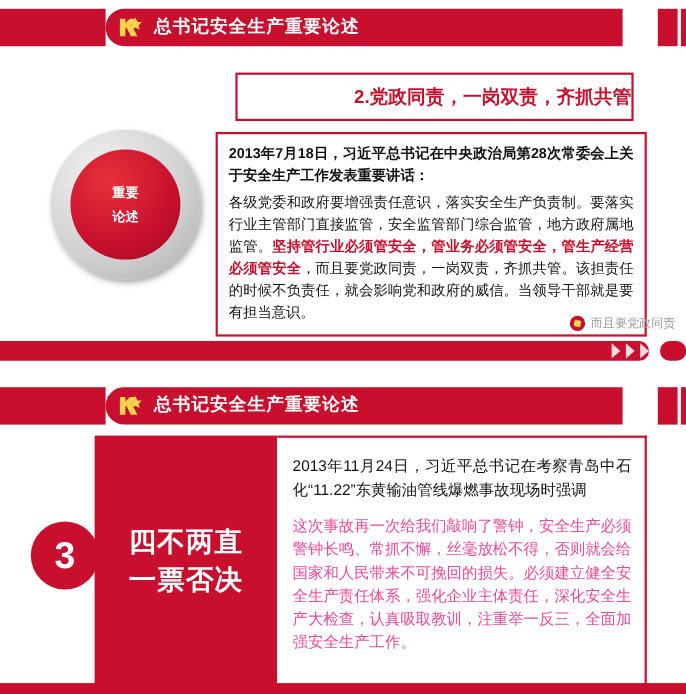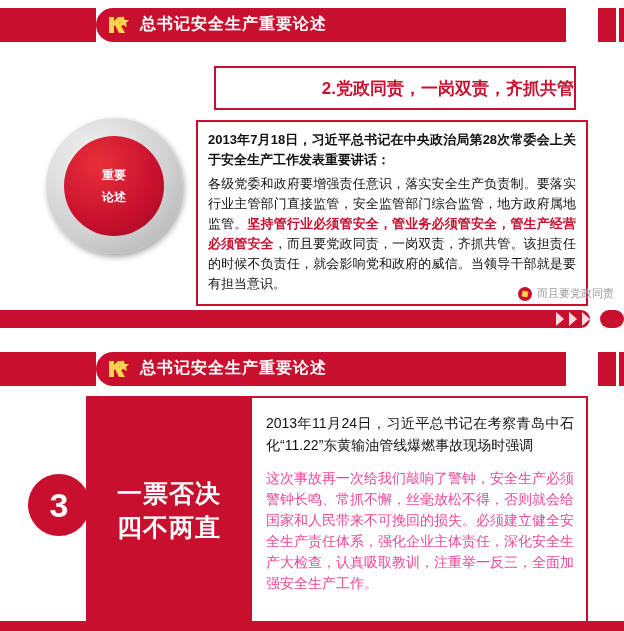--- a/index.html
+++ b/index.html
@@ -343,22 +343,22 @@
       <svg class="emblem" viewBox="0 0 26 22">
         <path d="M3 19 L3 3 L8 3 L8 7 L12 3 L18 3 L13 8 L19 19 L13 19 L9 11 L8 12 L8 19 Z" fill="#ffd24d"></path>
         <path d="M17 2 L19 6 L23 6 L20 9 L21 13 L17 11 L13 13 L14 9 L11 6 L15 6 Z" fill="#ffd24d"></path>
       </svg>
       <div class="banner-title">总书记安全生产重要论述</div>
     </div>
 
     <div class="num-circle">3</div>
 
     <div class="red-panel">
+      <span>四不两直</span>
       <span>一票否决</span>
-      <span>四不两直</span>
     </div>
 
     <div class="content-box2">
       <div class="lead">2013年11月24日，习近平总书记在考察青岛中石化“11.22”东黄输油管线爆燃事故现场时强调</div>
       <div class="body">这次事故再一次给我们敲响了警钟，安全生产必须警钟长鸣、常抓不懈，丝毫放松不得，否则就会给国家和人民带来不可挽回的损失。必须建立健全安全生产责任体系，强化企业主体责任，深化安全生产大检查，认真吸取教训，注重举一反三，全面加强安全生产工作。</div>
     </div>
 
     <div class="footer-bar"></div>
   </div>
 

